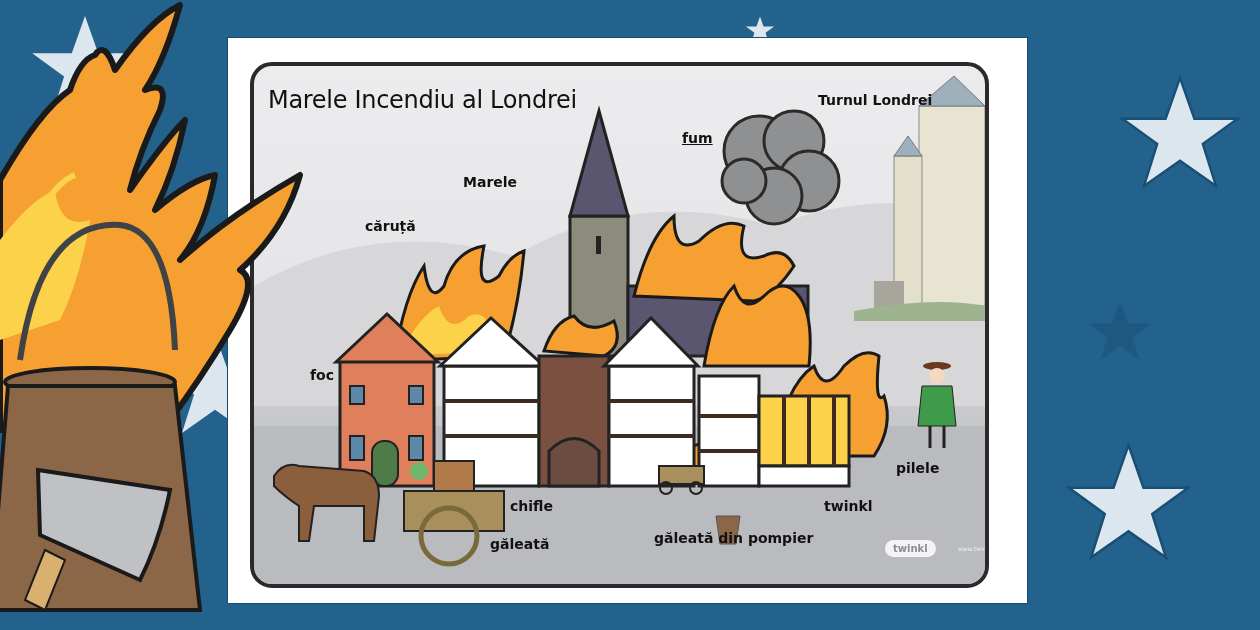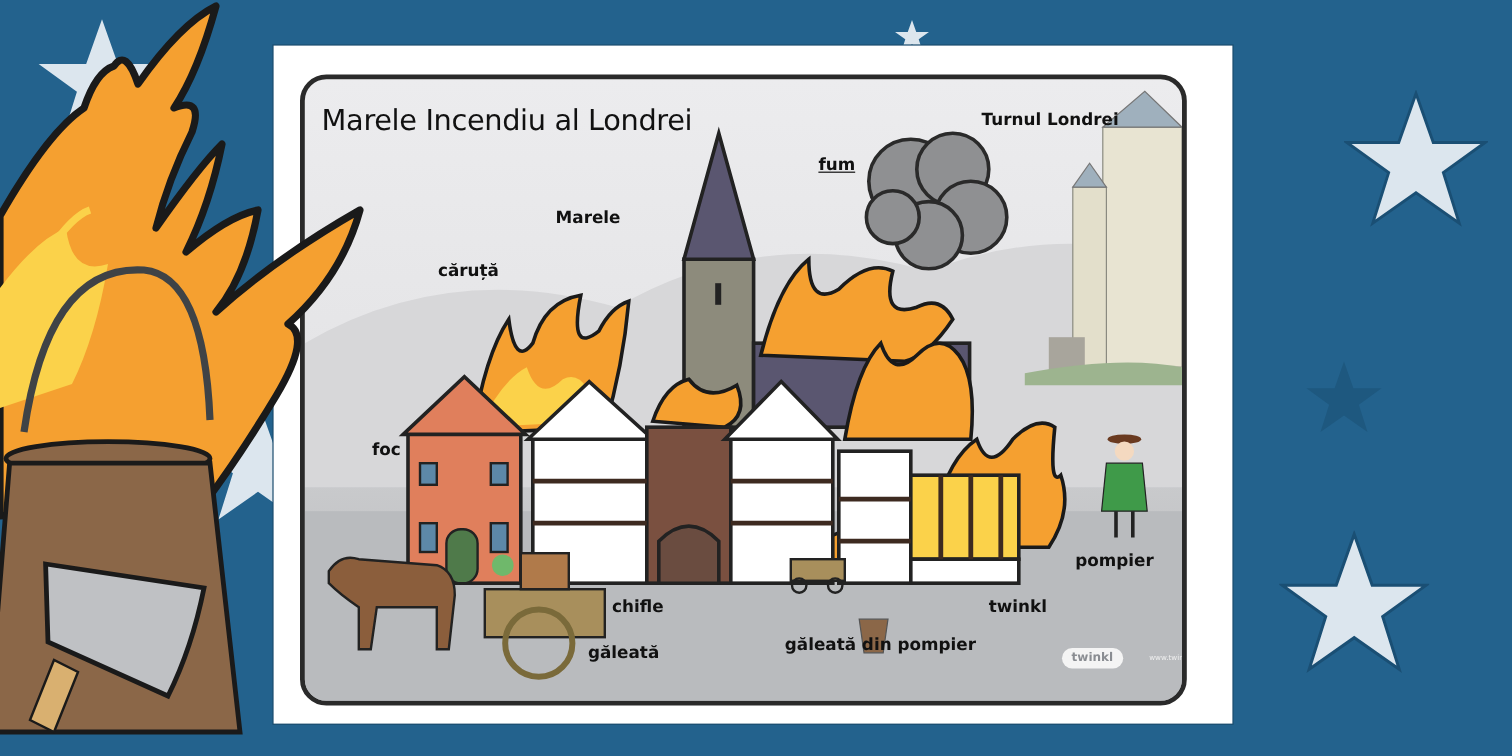--- a/index.html
+++ b/index.html
@@ -159,21 +159,21 @@
         <line x1="690" y1="360" x2="690" y2="382" stroke="#222" stroke-width="3"></line>
       </g>
     </svg>
 
     <div class="title">Marele Incendiu al Londrei</div>
     <div class="label" style="left:564px;top:26px;">Turnul Londrei</div>
     <div class="label" style="left:428px;top:64px;text-decoration:underline;">fum</div>
     <div class="label" style="left:209px;top:108px;">Marele</div>
     <div class="label" style="left:111px;top:152px;">căruță</div>
     <div class="label" style="left:56px;top:262px;margin-top:39px;">foc</div>
-    <div class="label" style="left:642px;top:394px;">pompier</div>
+    <div class="label" style="left:642px;top:394px;">pilele</div>
     <div class="label" style="left:570px;top:432px;">twinkl</div>
     <div class="label" style="left:256px;top:432px;">chifle</div>
     <div class="label" style="left:236px;top:470px;">găleată</div>
     <div class="label" style="left:400px;top:464px;">găleată din pompier</div>
 
     <div class="logo">
       <span class="logo-cloud">twinkl</span>
       <span class="logo-url">www.twinkl.co.uk</span>
     </div>
   </div>

